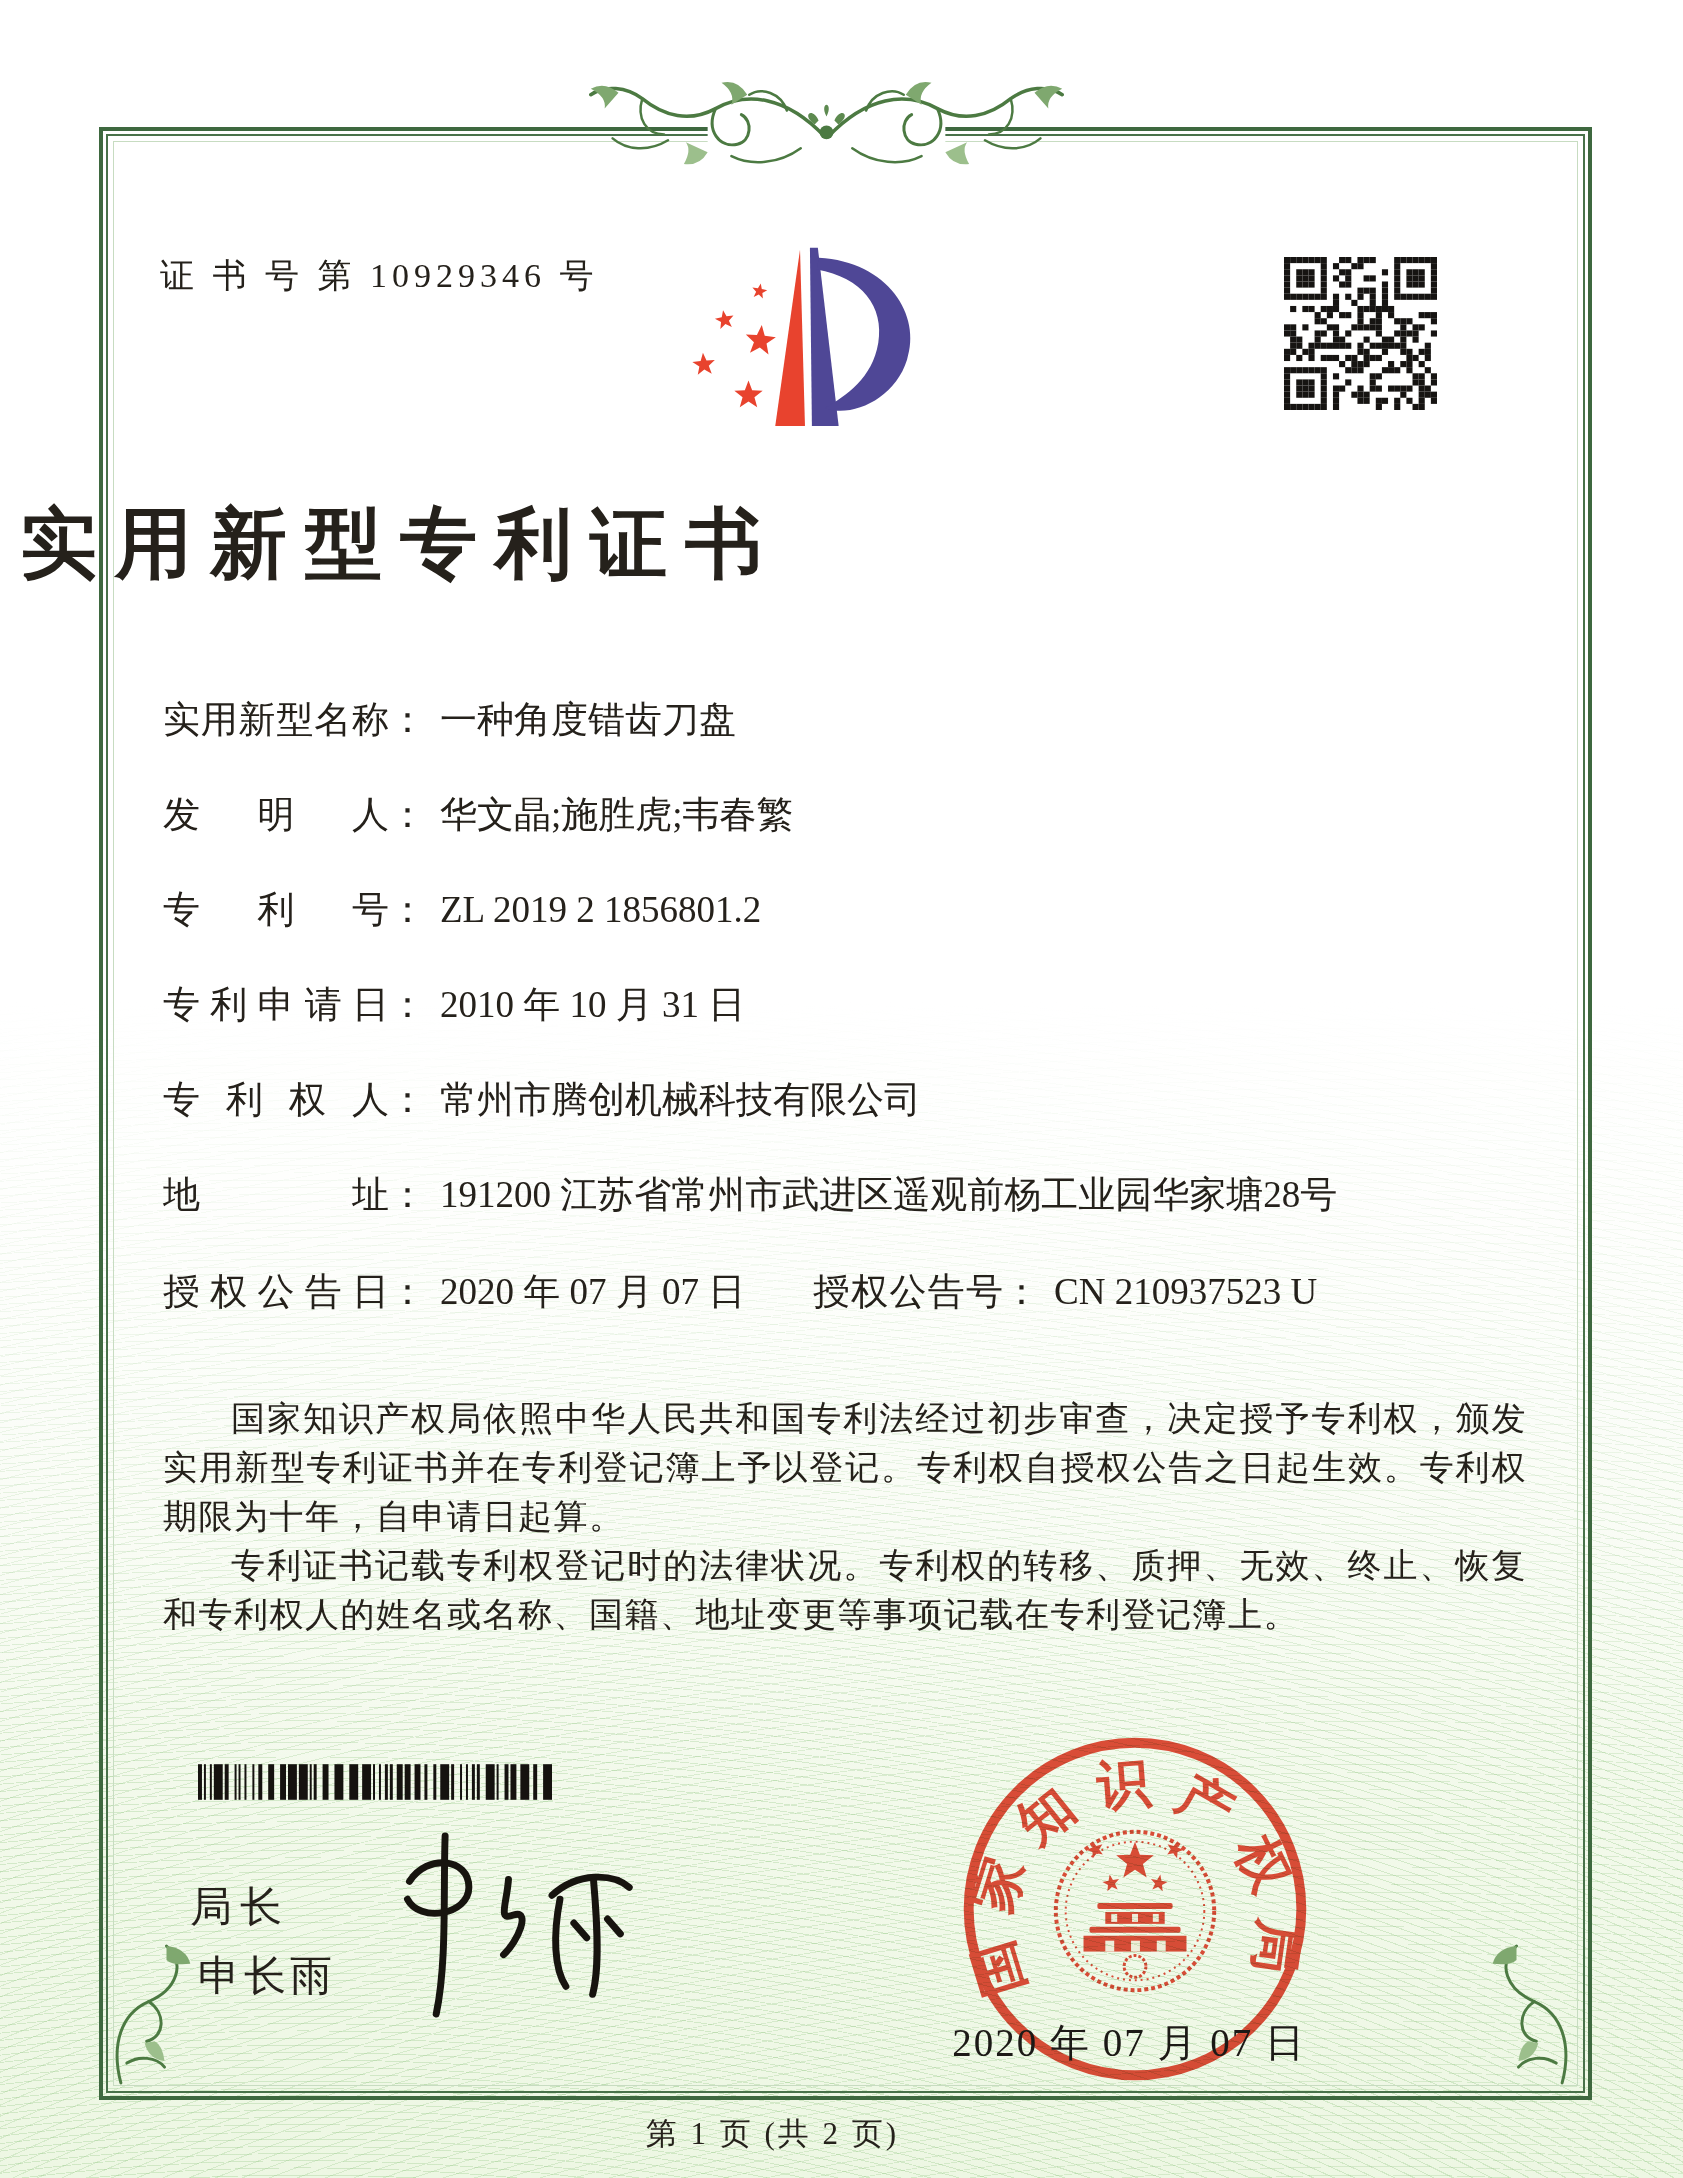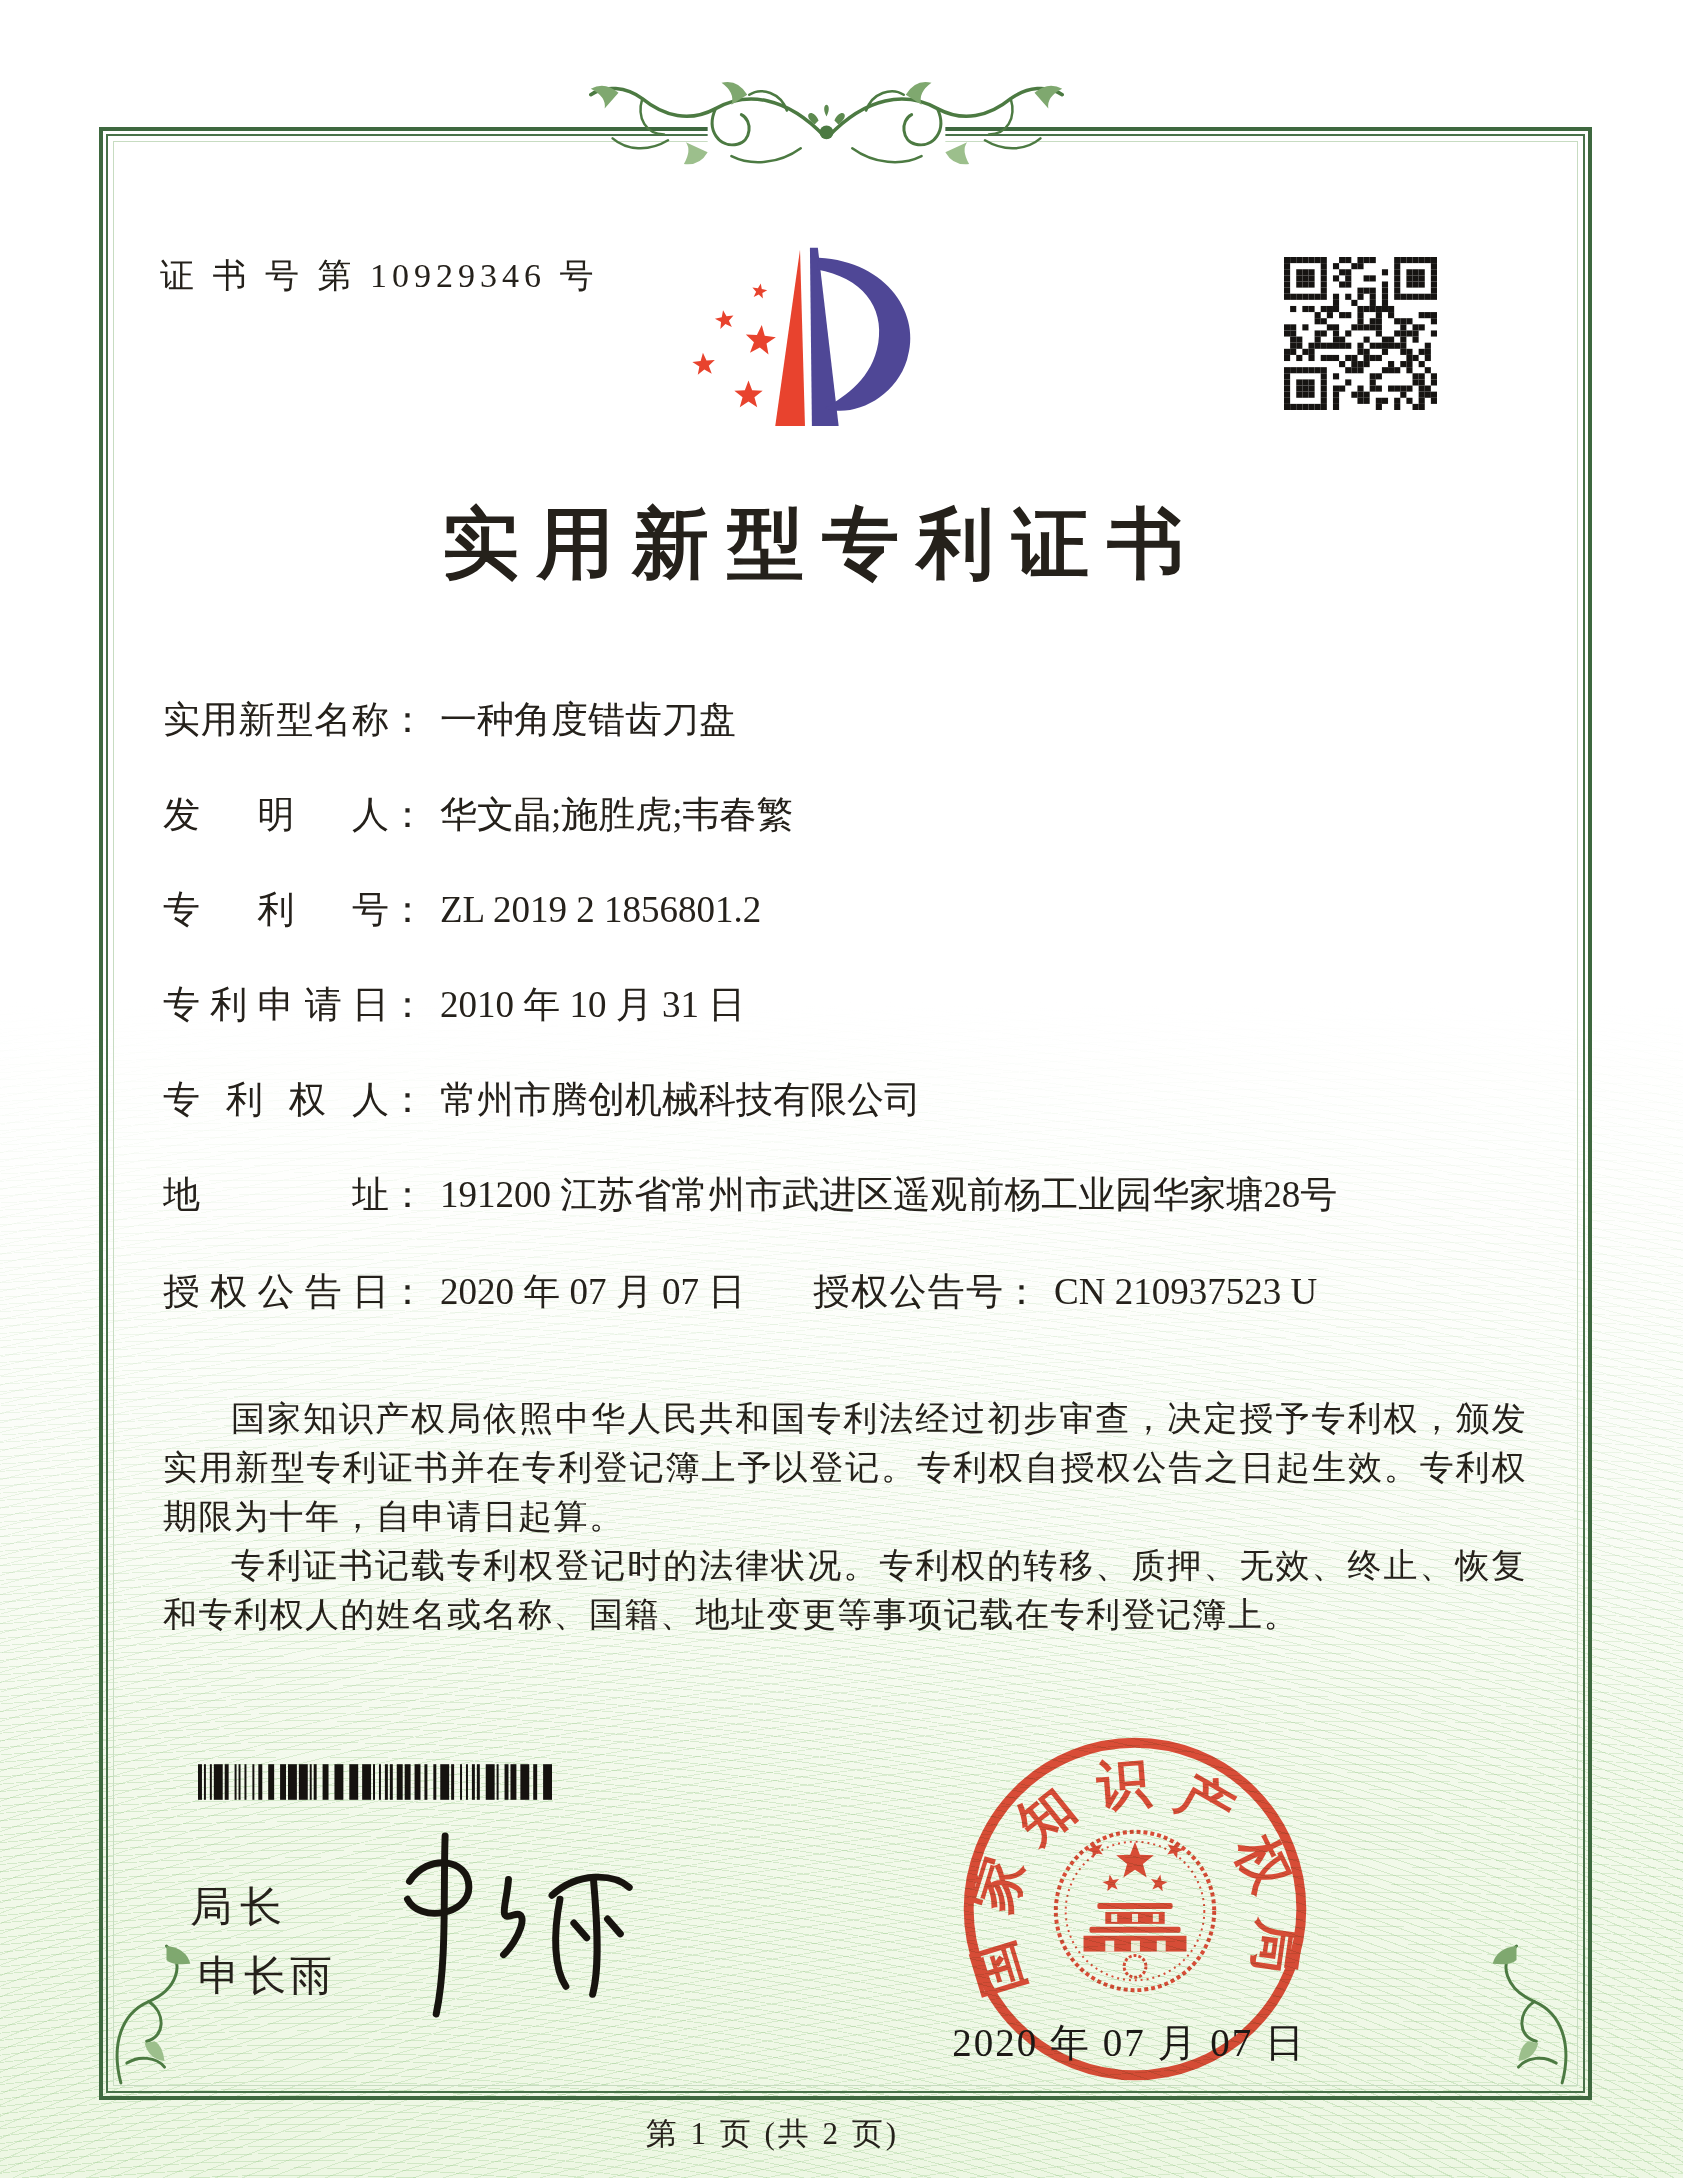--- a/index.html
+++ b/index.html
@@ -10,21 +10,21 @@
       background:
         linear-gradient(180deg,#ffffff 0%,#ffffff 46%,rgba(255,255,255,.55) 62%,rgba(255,255,255,0) 82%),
         repeating-radial-gradient(140% 60% at 18% 132%, rgba(140,195,125,.30) 0 1.6px, rgba(140,195,125,0) 1.6px 13px),
         repeating-radial-gradient(150% 62% at 82% 138%, rgba(140,195,125,.26) 0 1.6px, rgba(140,195,125,0) 1.6px 16px),
         linear-gradient(180deg,#ffffff 0%,#fbfdf7 55%,#edf7e3 100%);}
   .frame{position:absolute;left:99px;top:127px;width:1485px;height:1965px;border:4px solid #3e683f;}
   .frame::before{content:"";position:absolute;inset:3px;border:2px solid #49724a;}
   .frame::after{content:"";position:absolute;inset:10px;border:1px solid #c7dcc1;}
   .abs{position:absolute;}
   .cert-no{left:160px;top:253px;font-size:34px;letter-spacing:5px;white-space:nowrap;}
-  .title{left:20px;top:493px;width:1604px;text-align:center;font-size:77px;font-weight:700;letter-spacing:18px;white-space:nowrap;font-family:Liberation Mono, monospace;}
+  .title{left:20px;top:493px;width:1604px;font-size:77px;font-weight:700;letter-spacing:18px;white-space:nowrap;font-family:Liberation Mono, monospace;}
   .row{left:163px;font-size:37px;white-space:nowrap;}
   .flabel{display:inline-block;width:226px;text-align:justify;text-align-last:justify;vertical-align:bottom;}
   .flabel2{display:inline-block;width:190px;text-align:justify;text-align-last:justify;vertical-align:bottom;}
   .fvalue{margin-left:14px;}
   .grant2{position:absolute;left:650px;top:0;}
   .paras{left:163px;top:1354px;width:1364px;font-size:34px;line-height:49px;letter-spacing:1.5px;text-align:justify;margin-top:40px;}
   .paras p{margin:0;text-indent:2em;}
   .sig-title{left:190px;top:1879px;font-size:42px;letter-spacing:8px;}
   .sig-name{left:198px;top:1948px;font-size:42px;letter-spacing:4px;}
   .seal-date{left:951px;top:2016px;width:356px;text-align:center;font-size:39px;letter-spacing:2px;color:#1c1916;z-index:6;}

